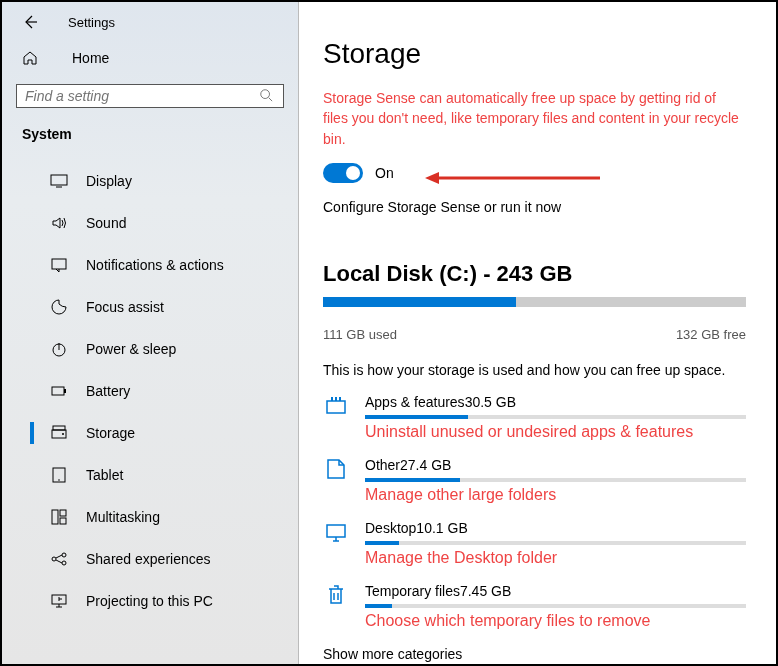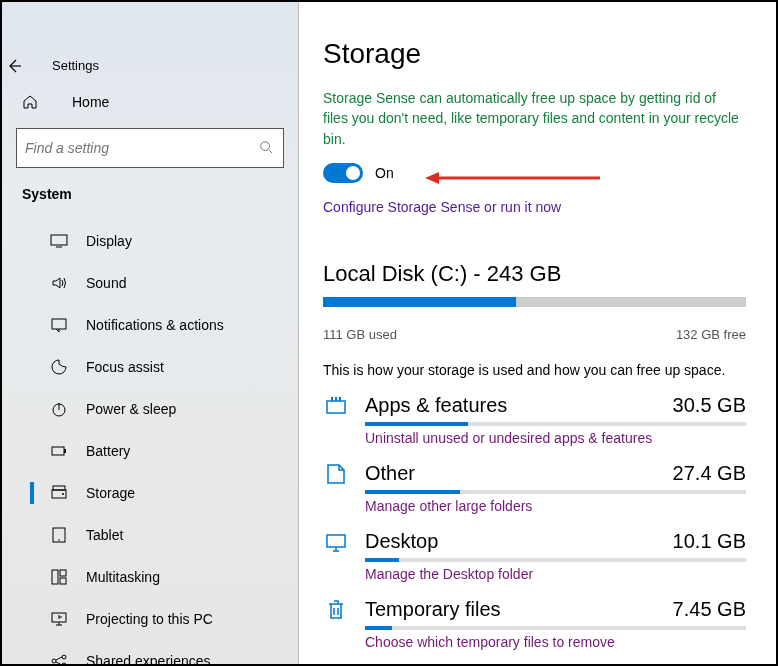--- a/index.html
+++ b/index.html
@@ -18,43 +18,42 @@
 .sidebar {
   width: 297px;
   background: linear-gradient(180deg, #dfe6ee 0%, #e8ecef 30%, #e6e6e6 100%);
   border-right: 1px solid #bbb;
   display: flex;
   flex-direction: column;
   position: relative;
 }
 .sidebar-header {
   display: flex;
-  align-items: flex-start;
-  padding: 12px 20px 8px 4px;
+  align-items: center;
+  padding: 12px 20px 8px 20px;
   gap: 30px;
-  margin-top: 44px;
 }
 .back-arrow { width:16px; height:16px; display:flex; align-items:center; justify-content:center; cursor:pointer; }
 .app-title { font-size: 13px; }
 .home-row {
   display: flex;
   align-items: center;
   gap: 34px;
   padding: 12px 20px;
   cursor: pointer;
 }
 .home-row .icon { width:16px; height:16px; display:flex; align-items:center; justify-content:center; }
 .search-box {
   margin: 6px 14px 12px 14px;
   border: 1px solid #555;
   background: #fff;
   display: flex;
   align-items: center;
   padding: 4px 8px;
-  height: 40px;
+  height: 24px;
 }
 .search-box input {
   border: none;
   outline: none;
   flex: 1;
   font-size: 14px;
   color: #666;
   font-style: italic;
   background: transparent;
 }
@@ -91,21 +90,21 @@
   overflow: hidden;
   position: relative;
 }
 .page-title {
   font-size: 28px;
   font-weight: 400;
   margin-bottom: 18px;
 }
 .desc {
   font-size: 14px;
-  color: #15803d;
+  color: #ef4444;
   line-height: 1.45;
   margin-bottom: 14px;
   max-width: 420px;
 }
 .toggle-row {
   display: flex;
   align-items: center;
   gap: 12px;
   margin-bottom: 16px;
   position: relative;
@@ -126,27 +125,27 @@
   background: #fff;
   border-radius: 50%;
 }
 .arrow-annot {
   position: absolute;
   left: 102px;
   top: 8px;
   pointer-events: none;
 }
 .link {
-  color: #4c1d95;
+  color: #000000;
   cursor: pointer;
   font-size: 14px;
 }
 .disk-title {
   font-size: 22px;
-  font-weight: 400;
+  font-weight: 700;
   margin-top: 46px;
   margin-bottom: 4px;
 }
 .big-bar {
   width: 100%;
   height: 10px;
   background: #ccc;
   position: relative;
   margin-top: 10px;
 }
@@ -175,36 +174,35 @@
 }
 .cat .caticon {
   width: 26px; height:26px;
   color: #0078d4;
   display:flex; align-items:flex-start; justify-content:center;
   flex-shrink:0;
 }
 .cat-body { flex:1; }
 .cat-head {
   display: flex;
-  justify-content: space-between;
-  font-size: 20px;
+  font-size: 14px;
 }
 .cat-bar {
   width: 100%; height:4px;
   background: #ddd;
   margin-top: 5px;
   position: relative;
 }
 .cat-bar-fill {
   position:absolute; left:0; top:0; bottom:0;
   background:#0078d4;
 }
 .cat-sub {
-  font-size: 14px;
-  color: #701a75;
+  font-size: 16px;
+  color: #ef4444;
   margin-top: 4px;
 }
 .show-more { margin-top: 4px; }
 svg { display:block; }
 </style>
 </head>
 <body>
 
 <div class="sidebar">
   <div class="sidebar-header">
@@ -318,37 +316,37 @@
             <rect x="2" y="2" width="6" height="14" stroke="#000" fill="none"></rect>
             <rect x="10" y="2" width="6" height="6" stroke="#000" fill="none"></rect>
             <rect x="10" y="10" width="6" height="6" stroke="#000" fill="none"></rect>
           </svg>
         </span>
         <span>Multitasking</span>
       </div>
       <div class="nav-item">
         <span class="icon">
           <svg width="18" height="18" viewBox="0 0 18 18">
-            <rect x="2" y="3" width="14" height="9" stroke="#000" fill="none"></rect>
-            <path d="M6 15 H12 M9 12 V15" stroke="#000"></path>
-            <path d="M9 7 L12 7 M9 5 L9 9" stroke="#000"></path>
-          </svg>
-        </span>
-        <span>Projecting to this PC</span>
-      </div>
-      <div class="nav-item">
-        <span class="icon">
-          <svg width="18" height="18" viewBox="0 0 18 18">
             <circle cx="4" cy="9" r="2" stroke="#000" fill="none"></circle>
             <circle cx="14" cy="5" r="2" stroke="#000" fill="none"></circle>
             <circle cx="14" cy="13" r="2" stroke="#000" fill="none"></circle>
             <path d="M6 8 L12 5 M6 10 L12 13" stroke="#000"></path>
           </svg>
         </span>
         <span>Shared experiences</span>
+      </div>
+      <div class="nav-item">
+        <span class="icon">
+          <svg width="18" height="18" viewBox="0 0 18 18">
+            <rect x="2" y="3" width="14" height="9" stroke="#000" fill="none"></rect>
+            <path d="M6 15 H12 M9 12 V15" stroke="#000"></path>
+            <path d="M9 7 L12 7 M9 5 L9 9" stroke="#000"></path>
+          </svg>
+        </span>
+        <span>Projecting to this PC</span>
       </div>
     </div>
 </div>
 
 <div class="content">
   <h1 class="page-title">Storage</h1>
   <p class="desc">Storage Sense can automatically free up space by getting rid of files you don't need, like temporary files and content in your recycle bin.</p>
 
   <div class="toggle-row">
     <div class="toggle"></div>

